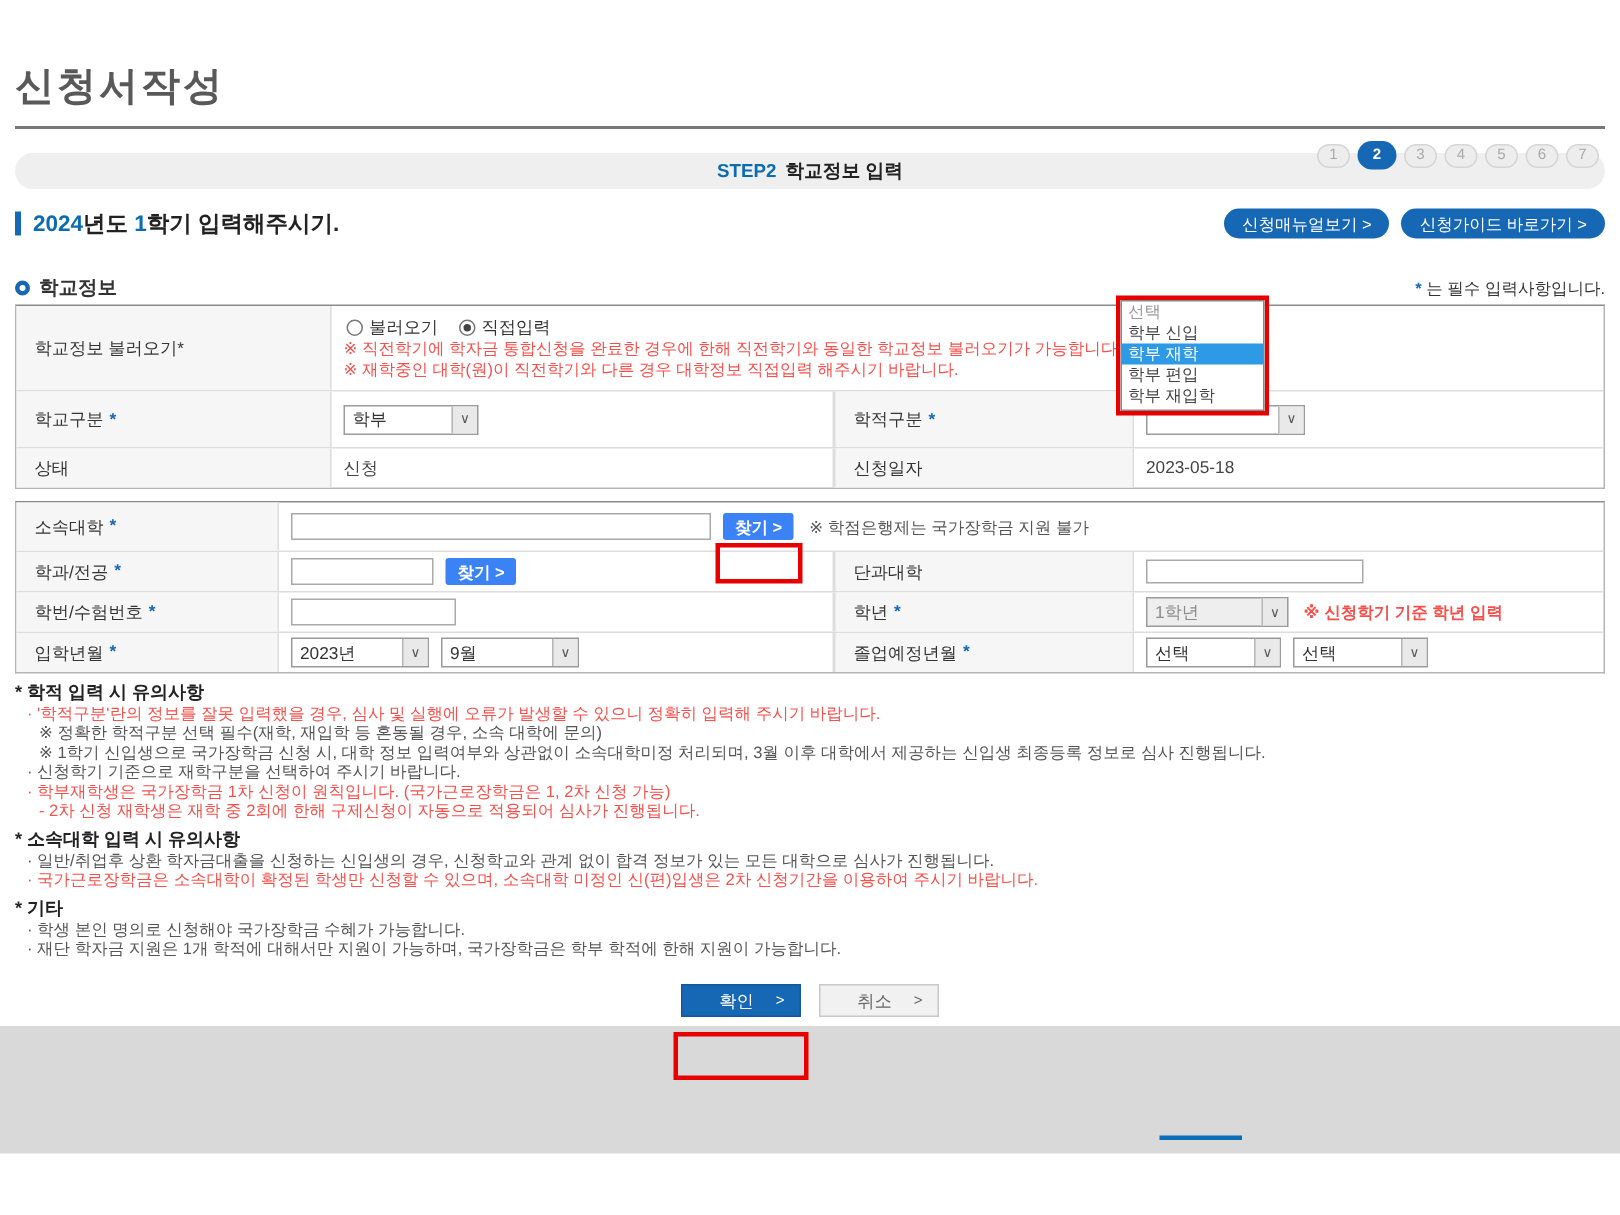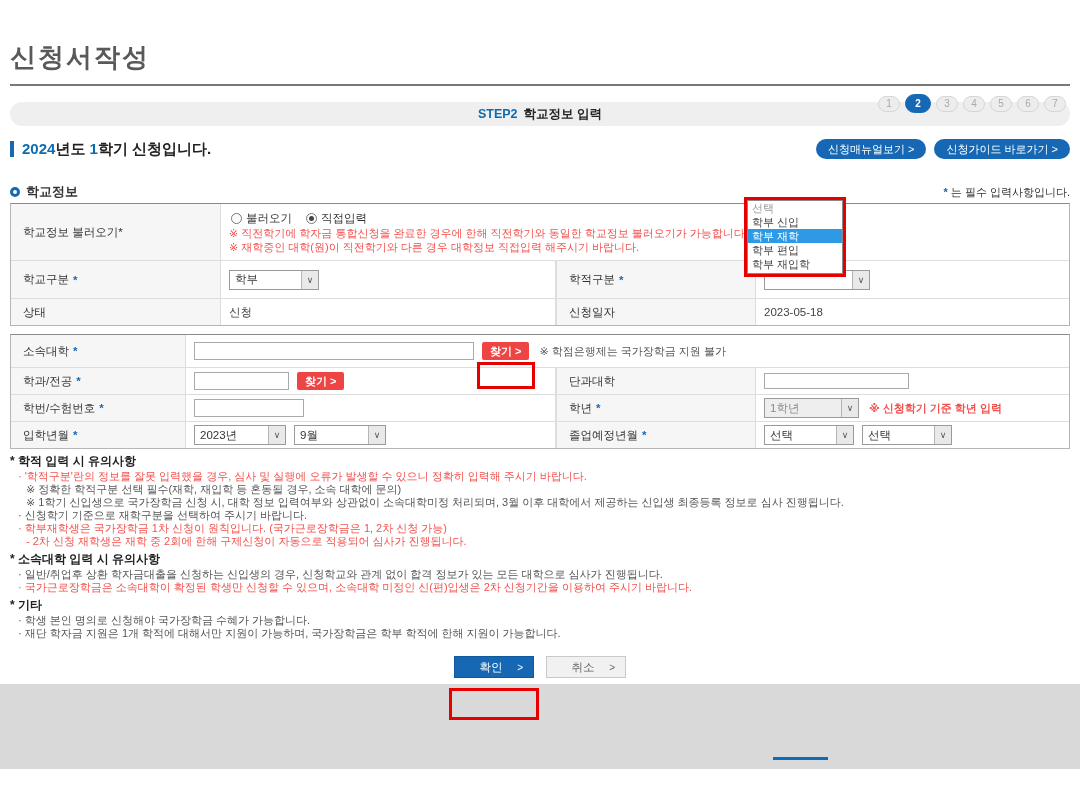--- a/index.html
+++ b/index.html
@@ -58,21 +58,21 @@
   .rednote { font-size:11px; color:#f4514d; line-height:14px; white-space:nowrap; }
 
   .inp { height:18px; border:1px solid #a9a9a9; background:#fff; font-family:inherit; }
   .sel { height:20px; border:1px solid #9a9a9a; background:#fff; display:flex; align-items:center;
     font-size:11.5px; color:#333; }
   .sel .txt { flex:1; padding-left:5px; white-space:nowrap; overflow:hidden; }
   .sel .arr { width:17px; height:100%; background:#e9e9e9; border-left:1px solid #b5b5b5;
     display:flex; align-items:center; justify-content:center; font-size:9px; color:#555; }
   .sel.dis { background:#eee; }
   .sel.dis .txt { color:#8a8a8a; }
-  .btn-find { height:18px; background:#ef4444; color:#fff; font-size:11px; font-weight:bold;
+  .btn-find { height:18px; background:#3b82f6; color:#fff; font-size:11px; font-weight:bold;
     display:flex; align-items:center; padding:0 8px; margin-left:8px; border-radius:2px; cursor:pointer; white-space:nowrap; }
   .cell-note { margin-left:10px; font-size:11px; color:#555; white-space:nowrap; }
   .cell-note.red { color:#f4514d; font-weight:bold; }
   .gap8 { margin-left:8px; }
 
   
   .note-block { margin-top:5px; }
   .note-block + .note-block { margin-top:4px; }
   .note-title { font-size:12px; font-weight:bold; color:#222; height:14px; line-height:14px; margin-bottom:2px; }
   .note-item { font-size:11px; line-height:13px; color:#555; padding-left:8px; white-space:nowrap; }
@@ -119,21 +119,21 @@
   <div class="title-hr"></div>
 
   <div class="stepbar">
     <span class="stepno">STEP2</span>
     <span>학교정보 입력</span>
   </div>
 
   <div class="subhead">
     <span class="blue-bar"></span>
     <span class="subhead-title">
-      <span class="blue">2024</span><span>년도 </span><span class="blue">1</span><span>학기 신청입니다.</span>
+      <span class="blue">2024</span><span>년도 </span><span class="blue">1</span><span>학기 입력해주시기.</span>
     </span>
     <span class="spacer"></span>
     <span class="pill-btn">신청매뉴얼보기 &gt;</span>
     <span class="pill-btn">신청가이드 바로가기 &gt;</span>
   </div>
 
   <div class="section-line">
     <span class="section-bullet"></span>
     <span class="section-title">학교정보</span>
     <span class="req-note">

